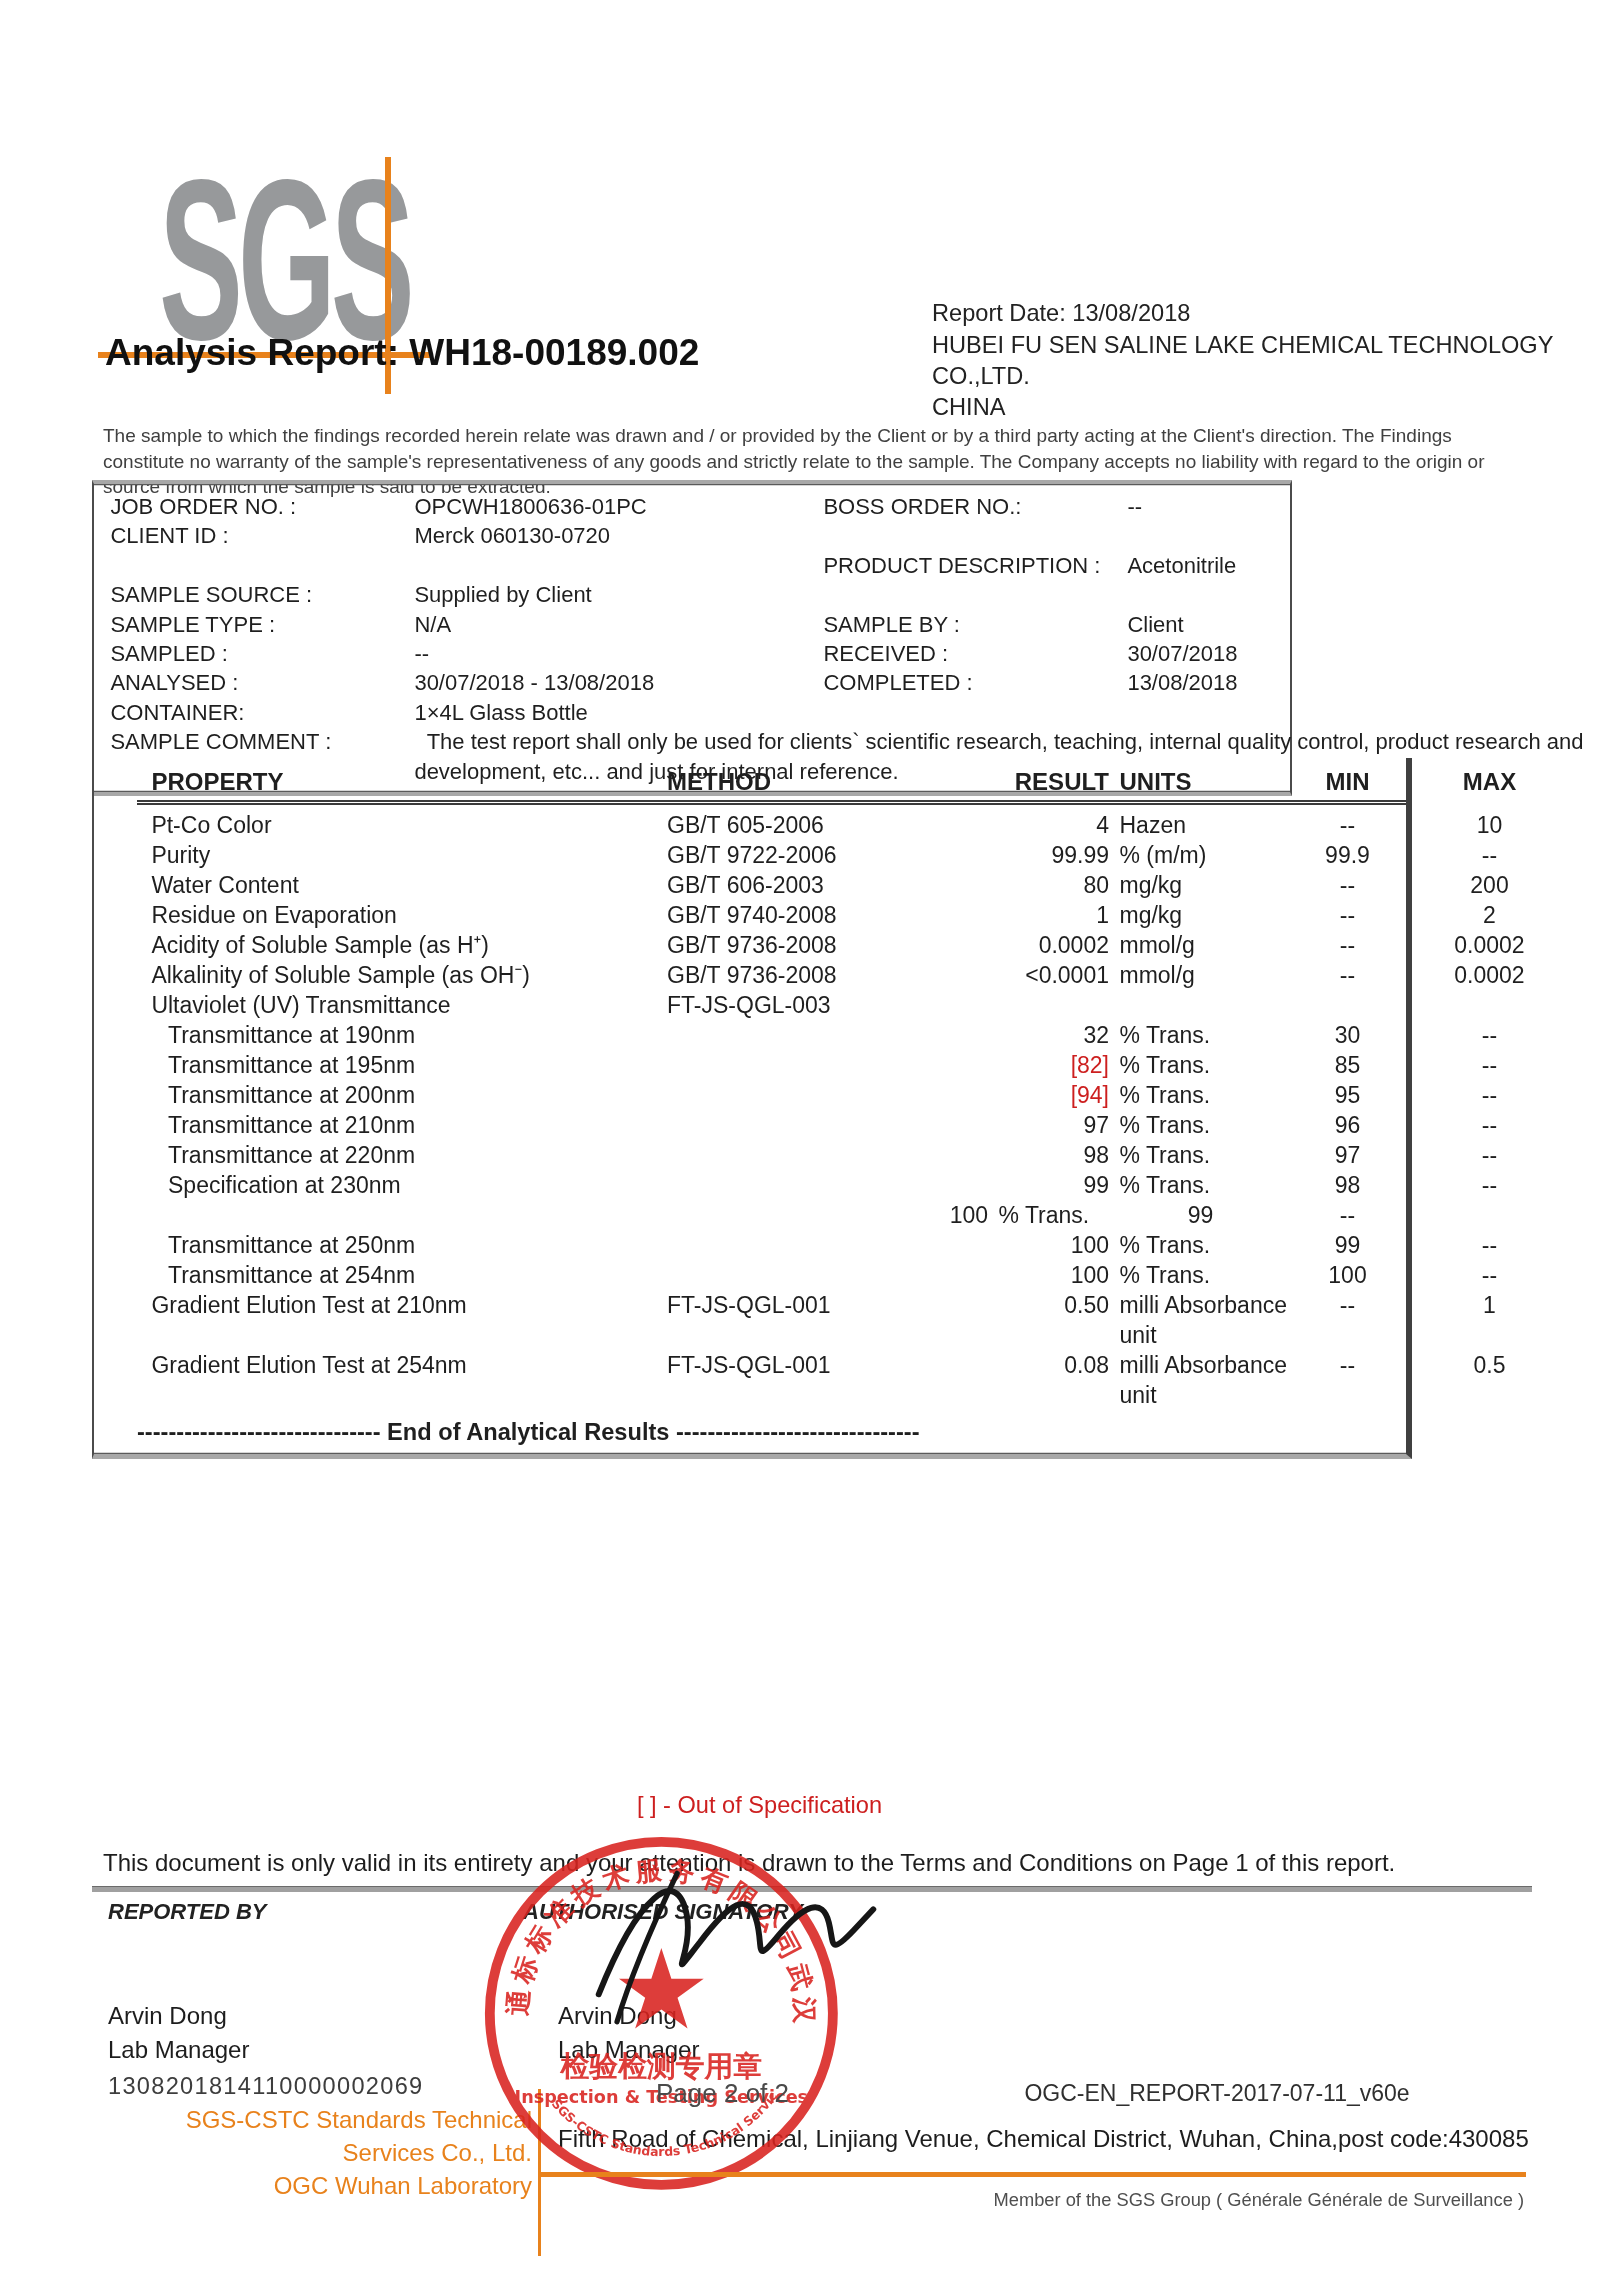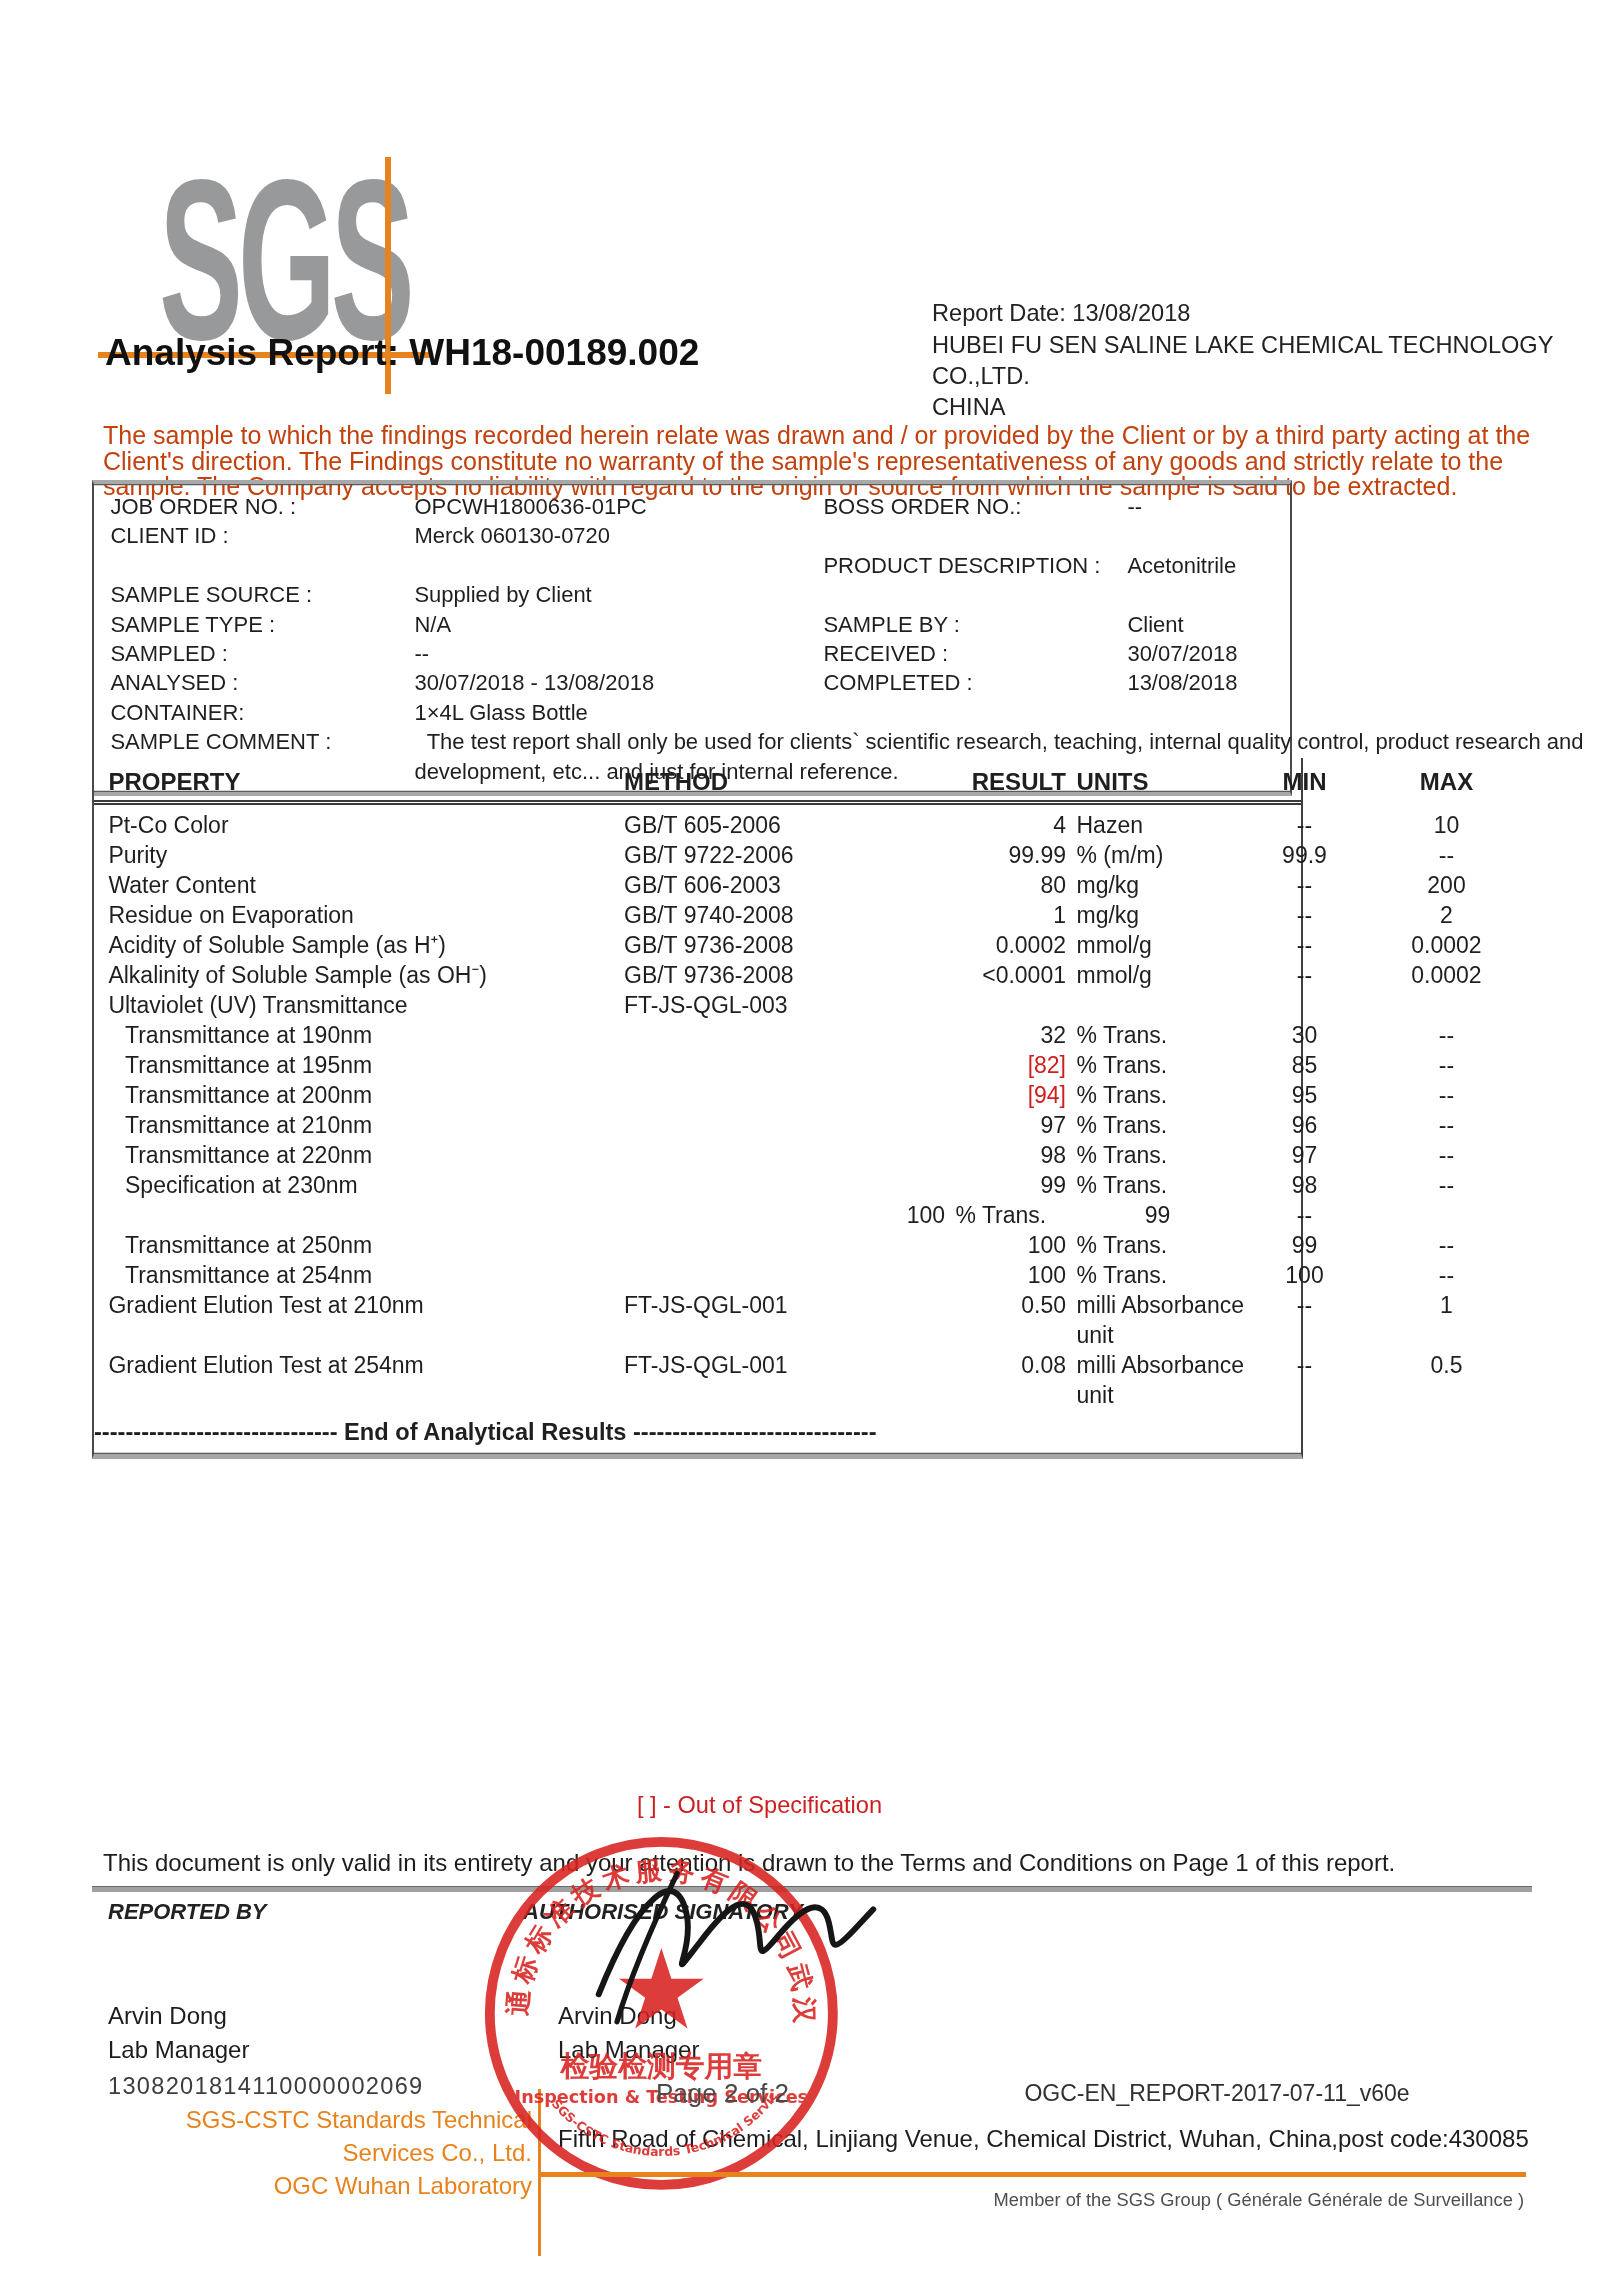--- a/index.html
+++ b/index.html
@@ -13,39 +13,40 @@
     color:#97999b; letter-spacing:-9.2px; line-height:190px;
     transform:scaleX(0.55); transform-origin:left top;
   }
   .logo-hline{position:absolute; left:98px; top:352px; width:332px; height:5.9px; background:#e8821c;}
   .logo-vline{position:absolute; left:385px; top:157px; width:5.9px; height:237px; background:#e8821c;}
   
   .report-meta{position:absolute; left:932px; top:298px; font-size:23.6px; line-height:31px; color:#222;}
   .report-meta .client{margin-top:1px;}
   
   .title{position:absolute; left:105px; top:332px; font-size:37px; font-weight:bold; color:#111;}
-  .disclaimer{position:absolute; left:103px; top:423px; width:1430px; font-size:25px; line-height:25.5px; color:#c2410c;}
+  .disclaimer{position:absolute; left:103px; top:423px; width:1430px; font-size:19px; line-height:25.5px; color:#404040;}
   
   .info-box{
     position:absolute; left:92px; top:480px; width:1200px; box-sizing:border-box;
     border-left:2px solid #4b4b4b; border-right:2px solid #4b4b4b;
     border-top:4.6px solid #a8a8a8; border-bottom:4.6px solid #a8a8a8;
     box-shadow: inset 0 1.3px 0 #5a5a5a, inset 0 -1.3px 0 #5a5a5a;
     padding:7.9px 0 6.5px 0;
   }
   .info-row{display:grid; grid-template-columns:304px 409px 304px auto; padding-left:16.4px; font-size:22px; line-height:29.4px;}
   .info-row .cell{white-space:nowrap; overflow:visible;}
   .info-row .wide-val{grid-column:2 / 5; white-space:pre-wrap; width:1211px;}
   
   .results{
-    position:absolute; left:92px; top:758px; width:1211px; box-sizing:border-box;
-    border-left:2px solid #4b4b4b; border-right:2px solid #404040;
+    position:absolute; left:92px; top:758px; width:1320px; box-sizing:border-box;
+    border-left:2px solid #4b4b4b; border-right:6px solid #404040;
     border-bottom:5.2px solid #a8a8a8;
     box-shadow: inset 0 -1.3px 0 #5a5a5a;
     padding-top:5.2px;
+    padding-left:43px;
   }
   .t-row{display:grid; grid-template-columns:530px 321px 121px 183px 111px 173px; font-size:23px; line-height:30px;}
   .t-head{font-weight:bold; font-size:24px; padding:3.9px 0 2.6px 0; border-bottom:5.9px double #3a3a3a; margin-bottom:5.2px;}
   .c-prop{padding-left:14.4px;}
   .t-row.indent .c-prop{padding-left:31px;}
   .c-res{text-align:right;}
   .c-unit{padding-left:10.5px;}
   .c-min,.c-max{text-align:center;}
   .red{color:#cd1f1f;}
   .end-line{font-weight:bold; font-size:23.6px; padding:9.2px 0 7.9px 0;}

